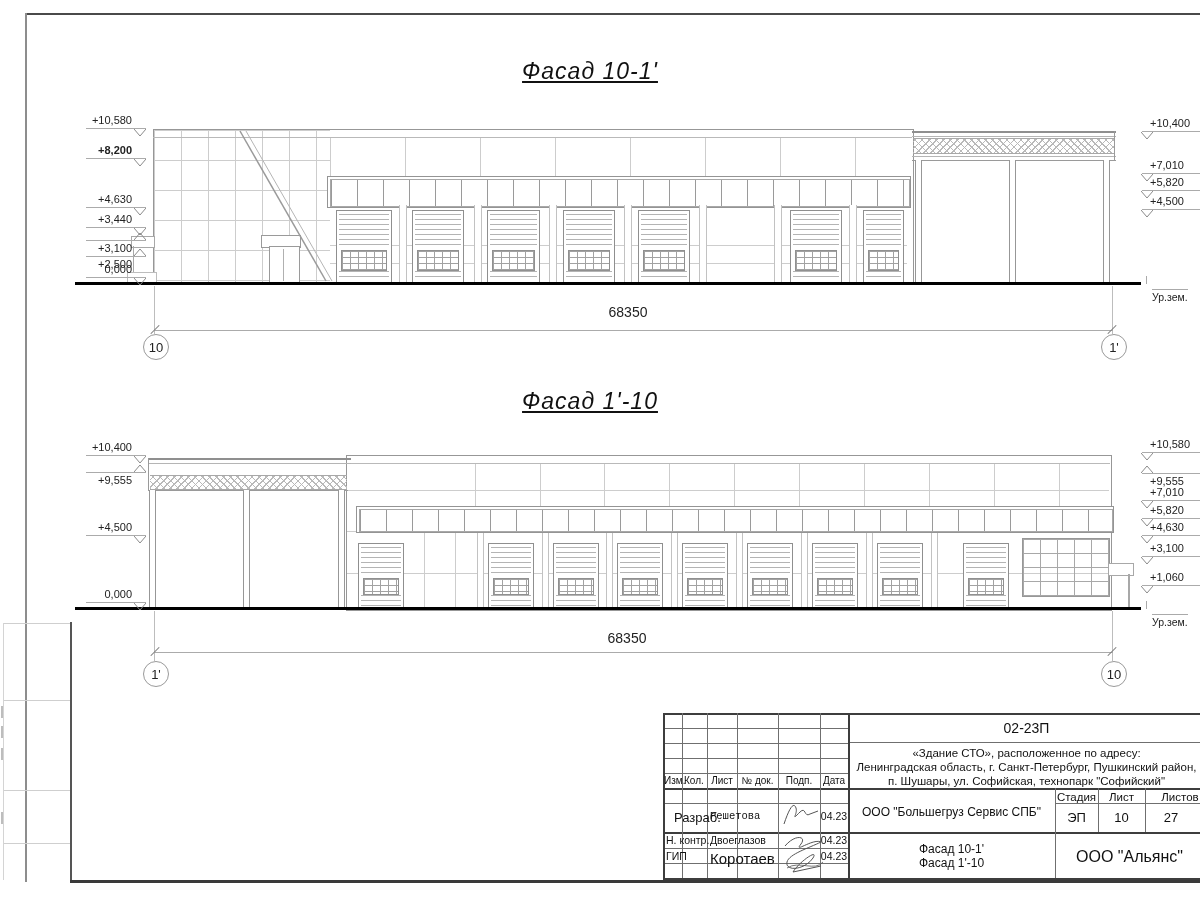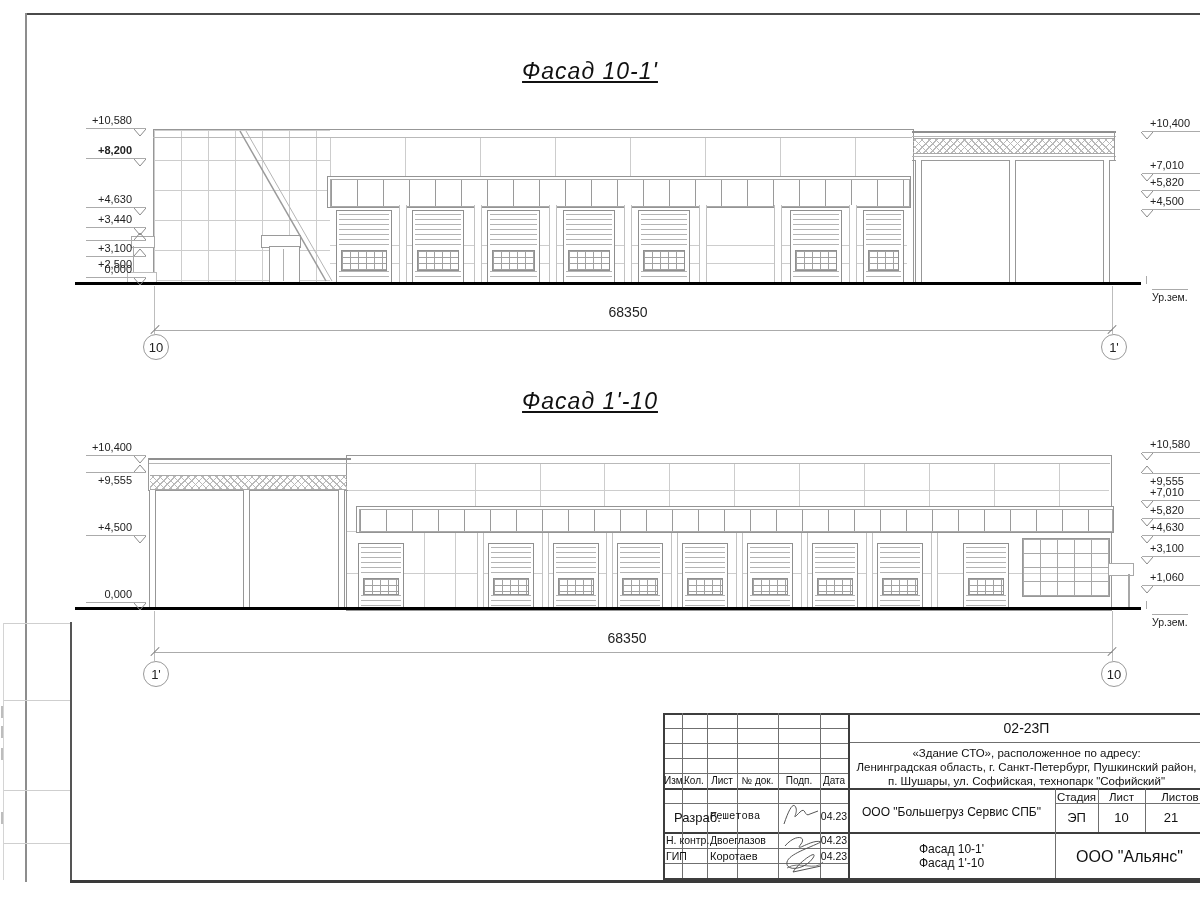--- a/index.html
+++ b/index.html
@@ -399,32 +399,32 @@
 
     <div class="tb-text" style="left:674px;top:810px;font-size:13px;">Разраб.</div>
     <div class="tb-text" style="left:710px;top:810px;font-size:10.5px;font-family:Liberation Mono, monospace;">Решетова</div>
     <div class="tb-text ctr" style="left:820px;top:810px;width:28px;font-size:10.5px;">04.23</div>
 
     <div class="tb-text" style="left:666px;top:834px;font-size:10.5px;">Н. контр.</div>
     <div class="tb-text" style="left:710px;top:834px;font-size:10.5px;">Двоеглазов</div>
     <div class="tb-text ctr" style="left:820px;top:834px;width:28px;font-size:10.5px;">04.23</div>
 
     <div class="tb-text" style="left:666px;top:850px;font-size:10.5px;">ГИП</div>
-    <div class="tb-text" style="left:710px;top:850px;font-size:11px;">Коротаев</div>
+    <div class="tb-text" style="left:710px;top:850px;font-size:15px;">Коротаев</div>
     <div class="tb-text ctr" style="left:820px;top:850px;width:28px;font-size:10.5px;">04.23</div>
 
     <div class="tb-text ctr" style="left:848px;top:805px;width:207px;font-size:12px;">ООО "Большегруз Сервис СПБ"</div>
 
     <div class="tb-text ctr" style="left:1055px;top:791px;width:43px;font-size:11.5px;">Стадия</div>
     <div class="tb-text ctr" style="left:1098px;top:791px;width:47px;font-size:11.5px;">Лист</div>
     <div class="tb-text ctr" style="left:1145px;top:791px;width:70px;font-size:11.5px;">Листов</div>
 
     <div class="tb-text ctr" style="left:1055px;top:810px;width:43px;font-size:13px;">ЭП</div>
     <div class="tb-text ctr" style="left:1098px;top:810px;width:47px;font-size:13px;">10</div>
-    <div class="tb-text ctr" style="left:1145px;top:810px;width:52px;font-size:13px;">21</div>
+    <div class="tb-text ctr" style="left:1145px;top:810px;width:52px;font-size:13px;">27</div>
 
     <div class="tb-text ctr" style="left:848px;top:842px;width:207px;font-size:12px;">Фасад 10-1'</div>
     <div class="tb-text ctr" style="left:848px;top:856px;width:207px;font-size:12px;">Фасад 1'-10</div>
 
     <div class="tb-text ctr" style="left:1057px;top:848px;width:145px;font-size:16px;">ООО "Альянс"</div>
 
     <svg class="abs" style="left:780px;top:798px;" width="42" height="32">
       <path d="M4,26 C10,8 14,4 16,10 C18,16 10,24 20,14 C26,8 24,20 30,16 L38,13" stroke="#555" stroke-width="1" fill="none"></path>
     </svg>
     <svg class="abs" style="left:779px;top:832px;" width="48" height="46">

